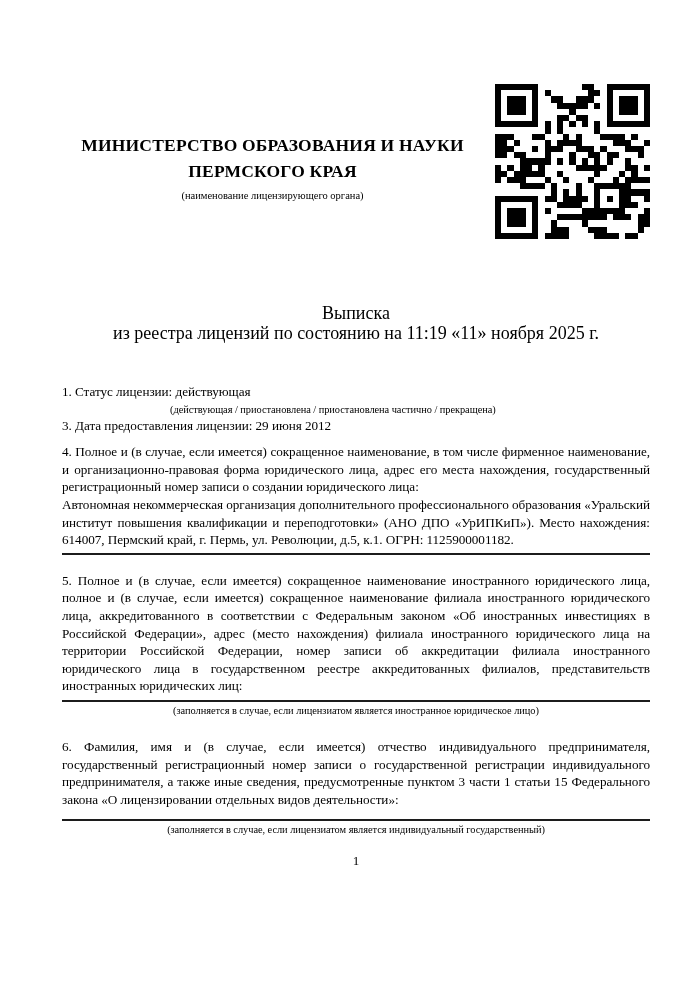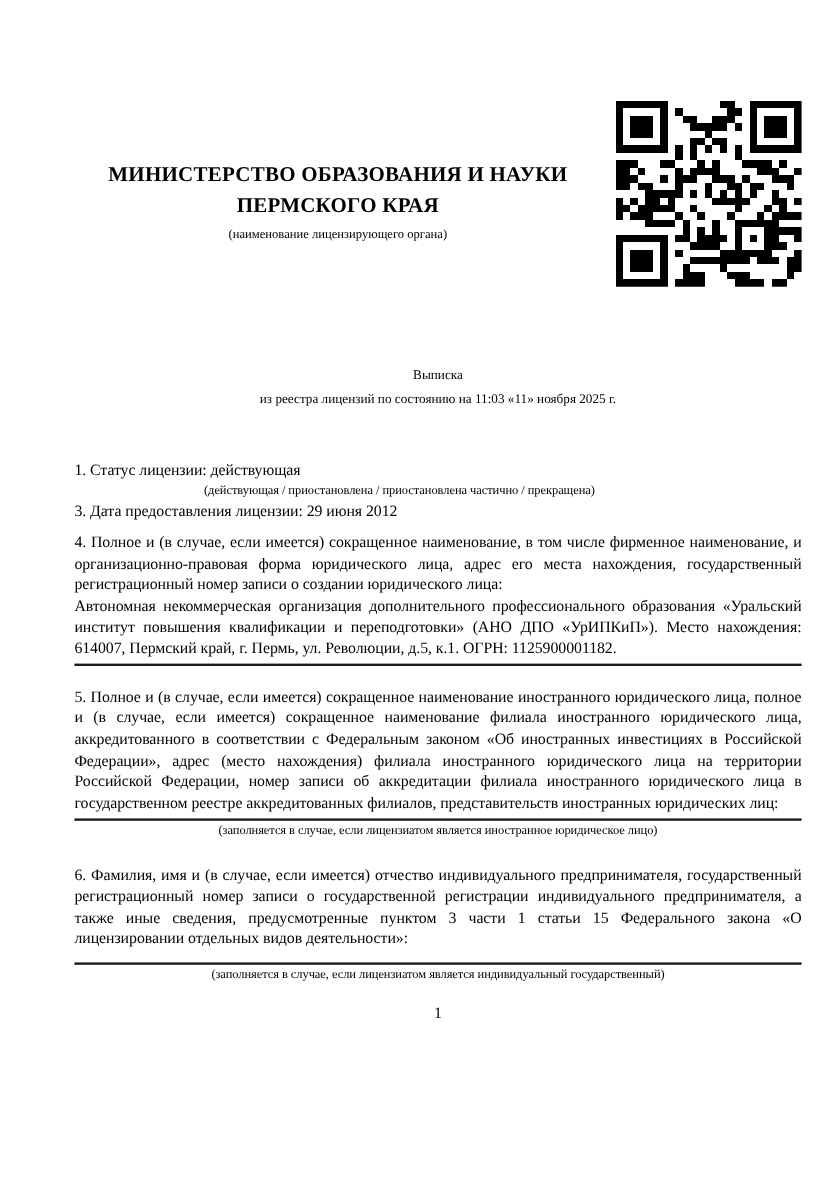--- a/index.html
+++ b/index.html
@@ -5,39 +5,39 @@
   * { box-sizing: border-box; margin: 0; padding: 0; }
   html, body { background: #ffffff; }
   body {
     width: 700px; height: 989px;
     color: #000000;
     font-family: "Liberation Serif", serif;
     overflow: hidden;
   }
   .page {
     width: 700px; height: 989px;
-    padding: 84px 32px 0 62px;
+    padding: 84px 50px 0 62px;
     position: relative;
   }
   .header { display: flex; align-items: flex-start; }
   .ministry { flex: 1 1 auto; text-align: center; margin-top: 48px; padding-right: 12px; }
   .ministry-name {
     font-weight: 700;
     font-size: 17.5px;
     line-height: 26px;
     letter-spacing: 0.2px;
   }
   .ministry-caption { font-size: 10.5px; line-height: 14px; margin-top: 5px; }
   .qr-box { flex: 0 0 155px; width: 155px; height: 155px; }
   .qr-box svg { display: block; width: 155px; height: 155px; }
 
   .doc-title {
     margin-top: 64px;
     text-align: center;
-    font-size: 11px;
+    font-size: 18px;
     line-height: 20px;
   }
 
   .body-text { font-size: 13.2px; line-height: 17.6px; letter-spacing: -0.05px; }
   .just { text-align: justify; }
 
   .sec { }
   .sec-status  { margin-top: 40px; }
   .sec-regnum  { margin-top: 16px; }
   .sec-date    { }
@@ -390,21 +390,21 @@
           <rect x="111.60" y="148.80" width="6.20" height="6.20" fill="#000000"></rect>
           <rect x="117.80" y="148.80" width="6.20" height="6.20" fill="#000000"></rect>
           <rect x="130.20" y="148.80" width="6.20" height="6.20" fill="#000000"></rect>
           <rect x="136.40" y="148.80" width="6.20" height="6.20" fill="#000000"></rect>
         </svg>
     </div>
   </div>
 
   <div class="doc-title">
     <div>Выписка</div>
-    <div>из реестра лицензий по состоянию на 11:03 «11» ноября 2025 г.</div>
+    <div>из реестра лицензий по состоянию на 11:19 «11» ноября 2025 г.</div>
   </div>
 
   <div class="sec sec-status body-text">
     <div>1. Статус лицензии: действующая</div>
     <div class="caption caption-left">(действующая / приостановлена / приостановлена частично / прекращена)</div>
   </div>
 
 
   <div class="sec sec-date body-text">
     <div>3. Дата предоставления лицензии: 29 июня 2012</div>

